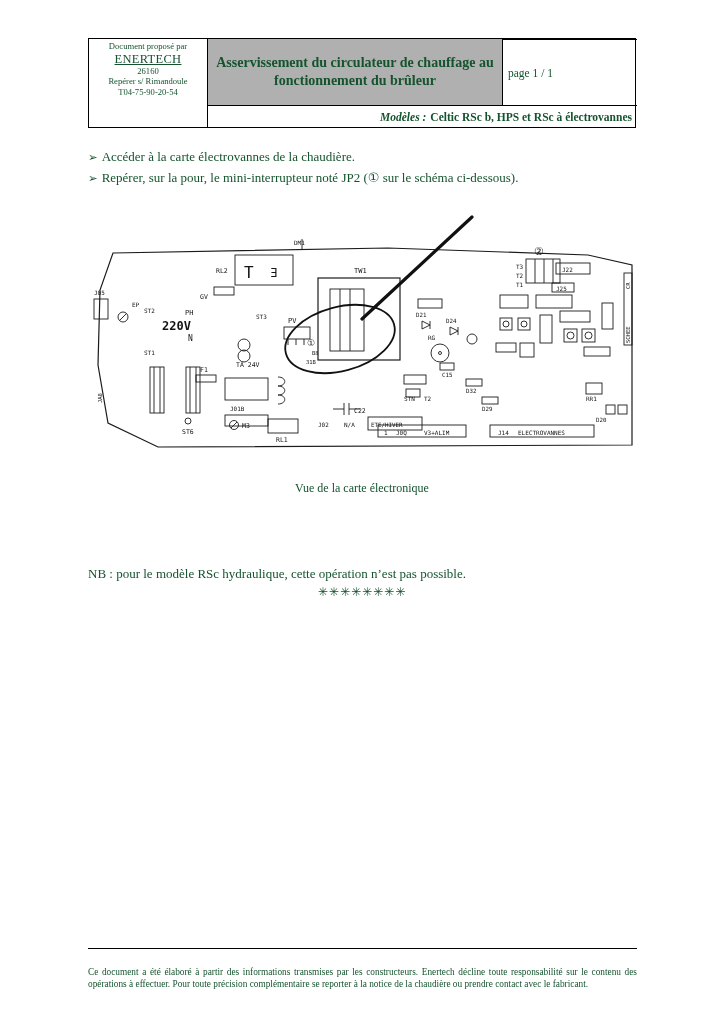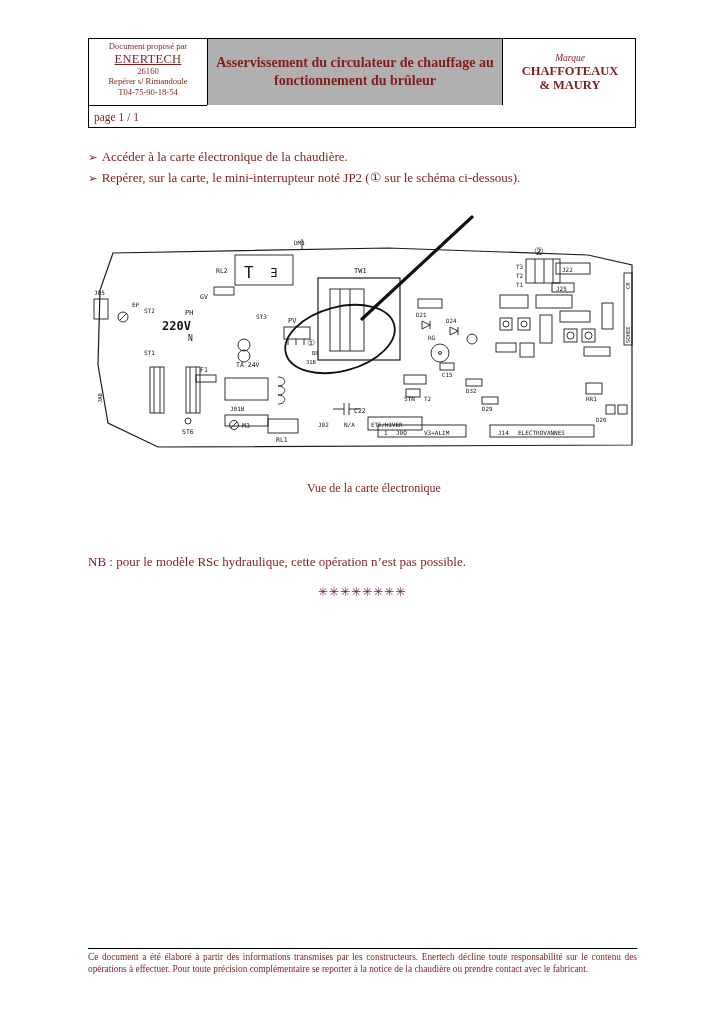--- a/index.html
+++ b/index.html
@@ -1,18 +1,18 @@
 <!DOCTYPE html>
 <html><head>
 <meta charset="utf-8">
 <style>
   html,body{margin:0;padding:0;background:#e8e8e8;}
   .page{
     position:relative;width:724px;height:1024px;background:#ffffff;
-    font-family:"Liberation Serif","DejaVu Serif","DejaVu Sans",serif;color:#7f1d1d;
+    font-family:"Liberation Serif","DejaVu Serif","DejaVu Sans",serif;color:#14532d;
     margin:0 auto;overflow:hidden;
   }
   
   .header{
     position:absolute;left:88px;top:38px;width:548px;
     display:grid;grid-template-columns:118px 296px 134px;grid-template-rows:66px 22px;
     border:1px solid #000;box-sizing:border-box;
   }
   .h-left{padding:2px 2px;text-align:center;box-sizing:border-box;}
   .h-left .small{font-size:8.6px;line-height:10.5px;}
@@ -36,57 +36,56 @@
   }
   .h-models .mlabel{font-weight:bold;font-style:italic;}
   .h-models .mvalue{font-weight:bold;margin-left:4px;}
   
   .bullets{position:absolute;left:88px;top:147px;width:556px;font-size:13px;line-height:20.5px;}
   .bullets p{margin:0;}
   .bullet-glyph{font-family:"DejaVu Sans",sans-serif;font-size:11.5px;margin-right:4px;}
   .diagram{position:absolute;left:88px;top:215px;width:560px;height:245px;}
   .diagram svg{width:100%;height:100%;}
   .dg-text{fill:#141414;font-family:"DejaVu Sans Mono",monospace;}
-  .caption{position:absolute;left:100px;top:481px;width:548px;text-align:center;font-size:12px;font-family:Liberation Serif, serif;}
-  .nb-line{position:absolute;left:88px;top:554px;width:556px;font-size:13px;}
+  .caption{position:absolute;left:88px;top:481px;width:548px;text-align:center;font-size:12px;font-family:Liberation Serif, serif;}
+  .nb-line{position:absolute;left:88px;top:566px;width:556px;font-size:13px;}
   .asterisks{
     position:absolute;left:88px;top:585px;width:548px;text-align:center;
     font-family:"DejaVu Sans",sans-serif;font-size:12px;font-weight:bold;letter-spacing:1px;
   }
   
   .footer{
     position:absolute;left:88px;top:948px;width:549px;border-top:1px solid #000;
-    padding-top:3px;font-size:9.3px;line-height:11.5px;text-align:justify;
+    padding-top:18px;font-size:9.3px;line-height:11.5px;text-align:justify;
   }
 </style>
 </head>
 <body>
 
 <div class="page">
 
   <div class="header">
     <div class="h-left">
       <div class="small">Document proposé par</div>
       <div class="org">ENERTECH</div>
       <div class="small">26160</div>
       <div class="small">Repérer s/ Rimandoule</div>
-      <div class="small">T04-75-90-18-54</div>
+      <div class="small">T04-75-90-20-54</div>
     </div>
     <div class="h-title">Asservissement du circulateur de chauffage au fonctionnement du brûleur</div>
-    <div class="h-brand">
-      <div class="marque">Marque</div>
-      <div class="brand">CHAFFOTEAUX</div>
-      <div class="brand">&amp; MAURY</div>
+    <div class="h-page">page 1 / 1</div>
+    <div class="h-models">
+      <span class="mlabel">Modèles :</span>
+      <span class="mvalue">Celtic RSc b, HPS et RSc à électrovannes</span>
     </div>
-    <div class="h-page">page 1 / 1</div>
   </div>
 
   <div class="bullets">
-    <p><span class="bullet-glyph">➢</span><span>Accéder à la carte électronique de la chaudière.</span></p>
-    <p><span class="bullet-glyph">➢</span><span>Repérer, sur la carte, le mini-interrupteur noté JP2 (① sur le schéma ci-dessous).</span></p>
+    <p><span class="bullet-glyph">➢</span><span>Accéder à la carte électrovannes de la chaudière.</span></p>
+    <p><span class="bullet-glyph">➢</span><span>Repérer, sur la pour, le mini-interrupteur noté JP2 (① sur le schéma ci-dessous).</span></p>
   </div>
 
   <div class="diagram">
     <svg viewBox="0 0 560 245">
       <g stroke="#1b1b1b" fill="none" stroke-width="0.9">
         <polygon points="25,38 300,33 500,40 544,50 544,230 70,232 20,208 10,150 12,75" stroke-width="1.2"></polygon>
         <rect x="147" y="40" width="58" height="30"></rect>
         <line x1="214" y1="24" x2="214" y2="34"></line>
         <rect x="126" y="72" width="20" height="8"></rect>
         <rect x="6" y="84" width="14" height="20"></rect>

